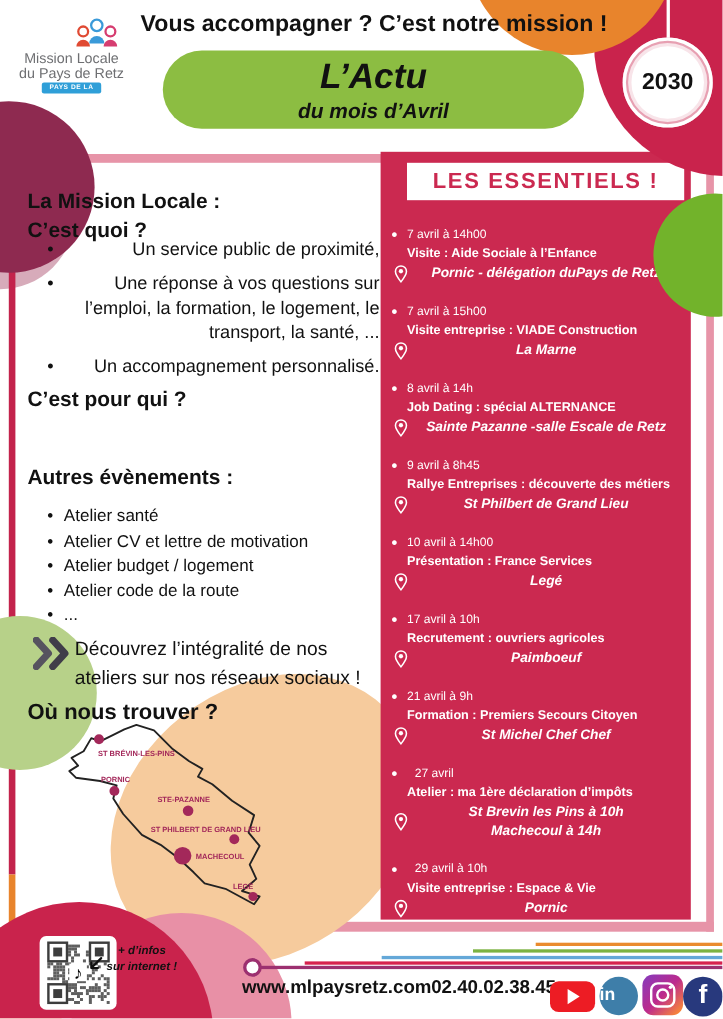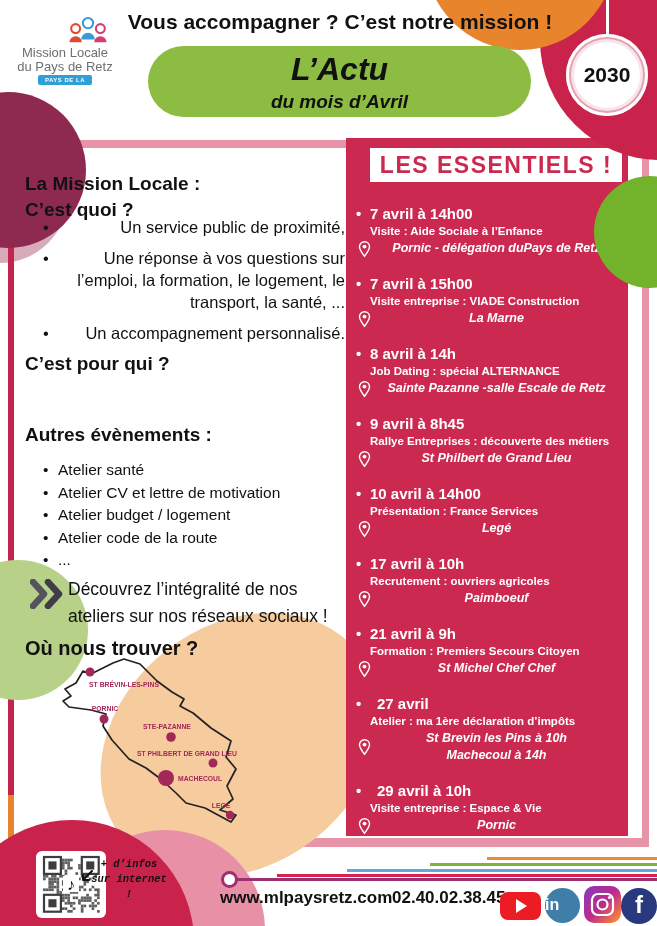--- a/index.html
+++ b/index.html
@@ -53,42 +53,42 @@
   .green-circle-left{position:absolute;left:-52px;top:560px;width:140px;height:140px;border-radius:50%;
                      background:var(--light_green,#b7d189);z-index:1;}
   .peach-blob{position:absolute;left:90px;top:625px;width:300px;height:240px;border-radius:50%;
               background:var(--peach,#f6cb9d);transform:rotate(-38deg);z-index:1;}
   .map-svg{position:absolute;left:50px;top:648px;z-index:2;}
   .town-label{font-size:6.8px;font-weight:bold;fill:var(--map_magenta,#a3285a);}
 
   
   .panel{position:absolute;left:346px;top:138px;width:282px;height:698px;background:var(--crimson,#cb2950);z-index:1;}
   .panel-titlebox{position:absolute;left:24px;top:10px;width:252px;height:34px;background:#fff;text-align:center;
-                  line-height:34px;font-size:23px;font-weight:bold;letter-spacing:1.5px;color:var(--crimson,#cb2950);}
+                  line-height:34px;font-size:20px;font-weight:bold;letter-spacing:1.5px;color:var(--crimson,#cb2950);}
   .events{position:absolute;left:8px;top:66px;right:10px;}
   .event{position:relative;padding-left:16px;margin-bottom:17px;color:#fff;}
   .event::before{content:"•";position:absolute;left:2px;top:1px;color:#fff;font-weight:bold;font-size:15px;}
-  .ev-date{font-size:15px;font-weight:bold;line-height:19px;white-space:nowrap;}
+  .ev-date{font-size:11px;font-weight:normal;line-height:19px;white-space:nowrap;}
   .event:nth-child(8) .ev-date,.event:nth-child(9) .ev-date{padding-left:7px;}
   .ev-title{font-size:11.5px;font-weight:bold;line-height:16px;white-space:nowrap;}
   .ev-locs{position:relative;margin-left:-12px;padding-left:17px;margin-top:1px;}
   .ev-loc{font-size:12.5px;font-style:italic;font-weight:600;line-height:17px;white-space:nowrap;text-align:center;}
   .pin{position:absolute;left:0;top:50%;transform:translateY(-50%);width:13px;height:17px;}
   .green-blob{position:absolute;left:594px;top:176px;width:112px;height:112px;background:var(--blob_green,#72b32b);
               border-radius:50% 12% 50% 50%;transform:rotate(8deg);z-index:3;}
 
   
   .orange-block{position:absolute;left:0;top:843px;width:56px;height:83px;background:var(--orange,#e8842c);z-index:1;}
   .rose-circle{position:absolute;left:65px;top:830px;width:200px;height:200px;border-radius:50%;
                background:var(--rose,#e890a6);z-index:1;}
   .crimson-circle{position:absolute;left:-50px;top:820px;width:244px;height:244px;border-radius:50%;
                   background:var(--footer_crimson,#c9234c);z-index:2;}
   .qr-box{position:absolute;left:36px;top:851px;width:70px;height:67px;background:#fff;border-radius:6px;z-index:3;}
   .qr-label{position:absolute;left:88px;top:857px;width:82px;text-align:center;font-size:10.5px;font-weight:bold;
-            font-style:italic;line-height:15px;z-index:3;color:#111;font-family:Liberation Mono, monospace;}
+            font-style:italic;line-height:15px;z-index:3;color:#111;}
   .doodle-arrow{position:absolute;left:80px;top:869px;z-index:3;}
   .fline{position:absolute;z-index:1;}
   .l-orange{left:487px;top:857px;width:170px;height:3px;background:#ea8b2e;}
   .l-green{left:430px;top:863px;width:227px;height:3px;background:#7cb342;}
   .l-blue{left:347px;top:868.5px;width:310px;height:3px;background:#64a8d8;}
   .l-red{left:277px;top:873.5px;width:380px;height:3px;background:#d6224e;}
   .l-magenta{left:236px;top:878px;width:421px;height:2.5px;background:#9c3070;}
   .l-ring{left:221px;top:871px;width:11px;height:11px;border:3px solid #9c3070;border-radius:50%;background:#fff;}
   .website{position:absolute;left:220px;top:888px;font-size:17px;font-weight:bold;z-index:2;}
   .phone{position:absolute;left:392px;top:888px;font-size:17px;font-weight:bold;z-index:2;}

